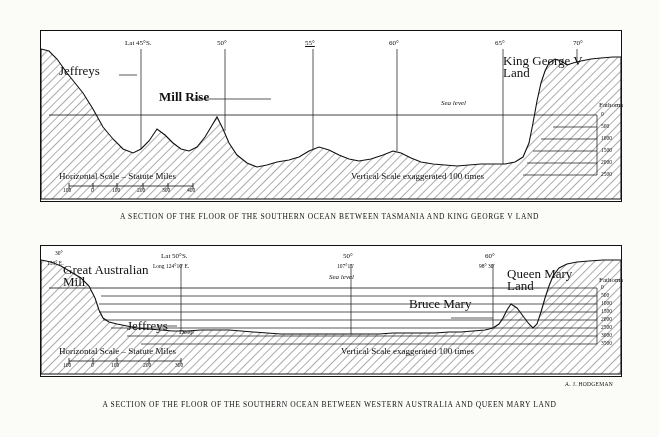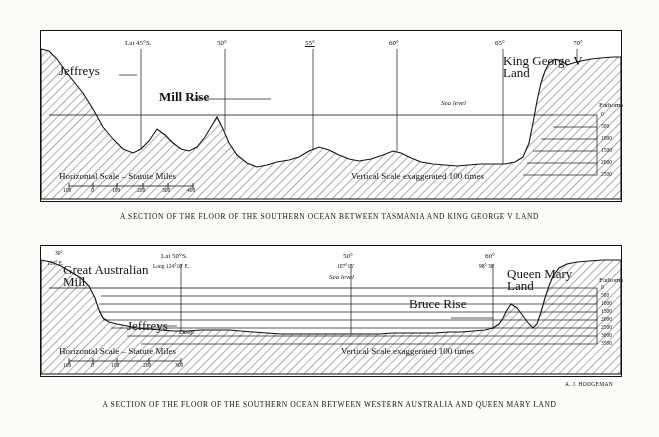--- a/index.html
+++ b/index.html
@@ -175,21 +175,21 @@
 
     <div class="lbl small" style="left:302px;top:6px;">50°</div>
     <div class="lbl tiny" style="left:296px;top:17px;">107°15′</div>
 
     <div class="lbl small" style="left:444px;top:6px;">60°</div>
     <div class="lbl tiny" style="left:438px;top:17px;">98° 30′</div>
 
     <div class="lbl small ital" style="left:272px;top:27px;">Sea level</div>
     <div class="lbl big" style="left:466px;top:20px;">Queen Mary</div>
     <div class="lbl big" style="left:466px;top:32px;">Land</div>
-    <div class="lbl big" style="left:368px;top:50px;">Bruce Rise</div>
+    <div class="lbl big" style="left:368px;top:50px;">Bruce Mary</div>
 
     <div class="lbl big" style="left:86px;top:72px;">Jeffreys</div>
     <div class="lbl small" style="left:94px;top:82px;padding-left:44px;">Deep</div>
 
     <div class="lbl small" style="left:558px;top:30px;">Fathoms</div>
     <div class="lbl tiny" style="left:560px;top:38px;">0</div>
     <div class="lbl tiny" style="left:560px;top:46px;">500</div>
     <div class="lbl tiny" style="left:560px;top:54px;">1000</div>
     <div class="lbl tiny" style="left:560px;top:62px;">1500</div>
     <div class="lbl tiny" style="left:560px;top:70px;">2000</div>

